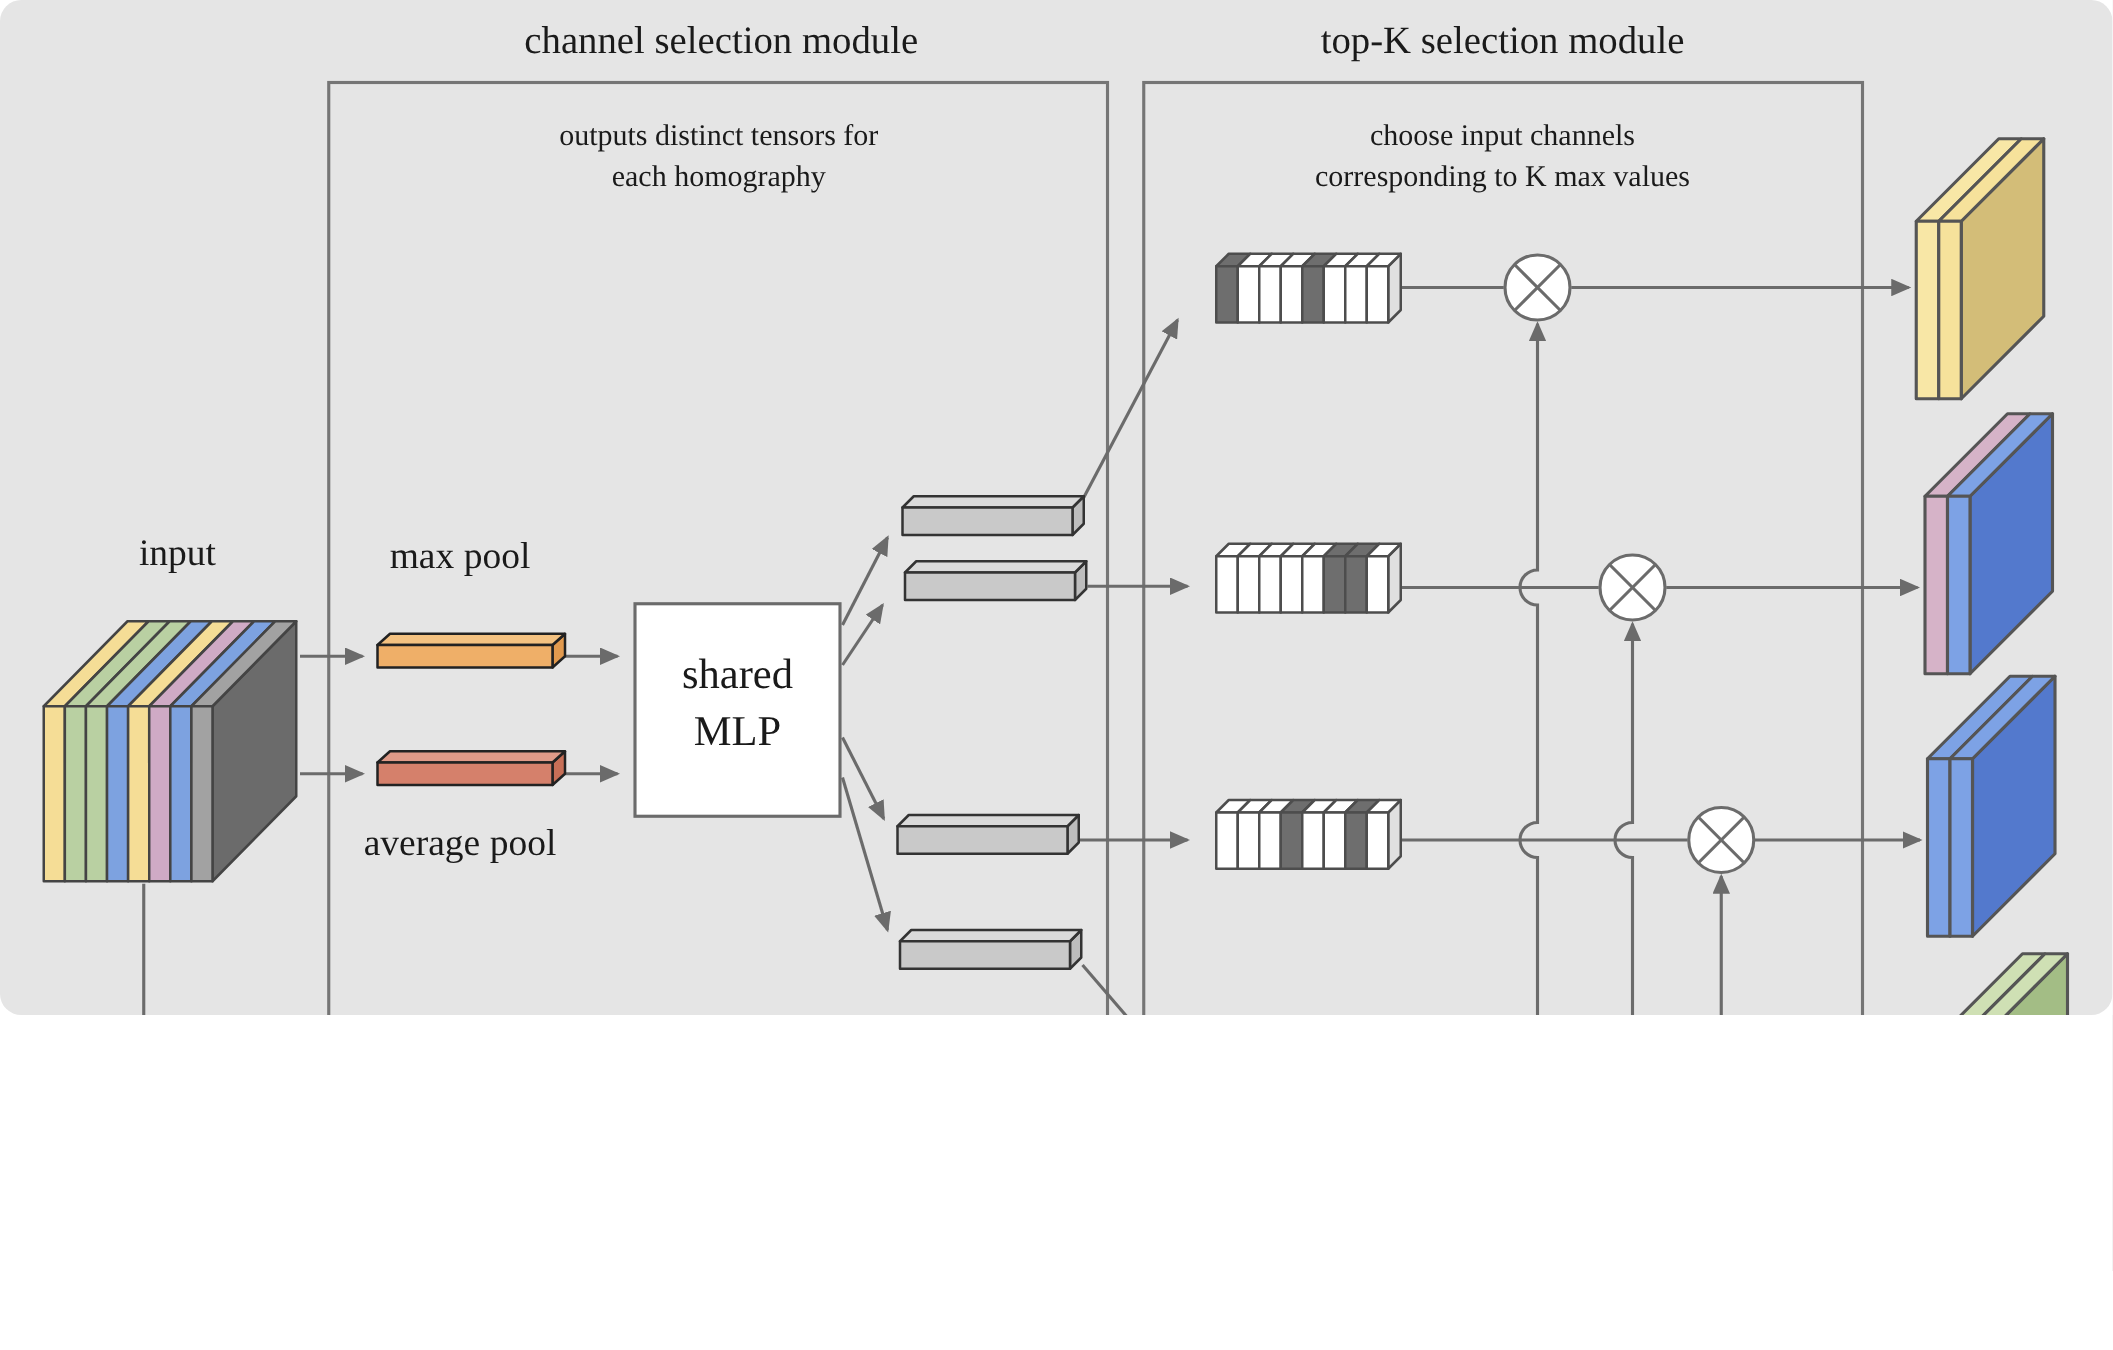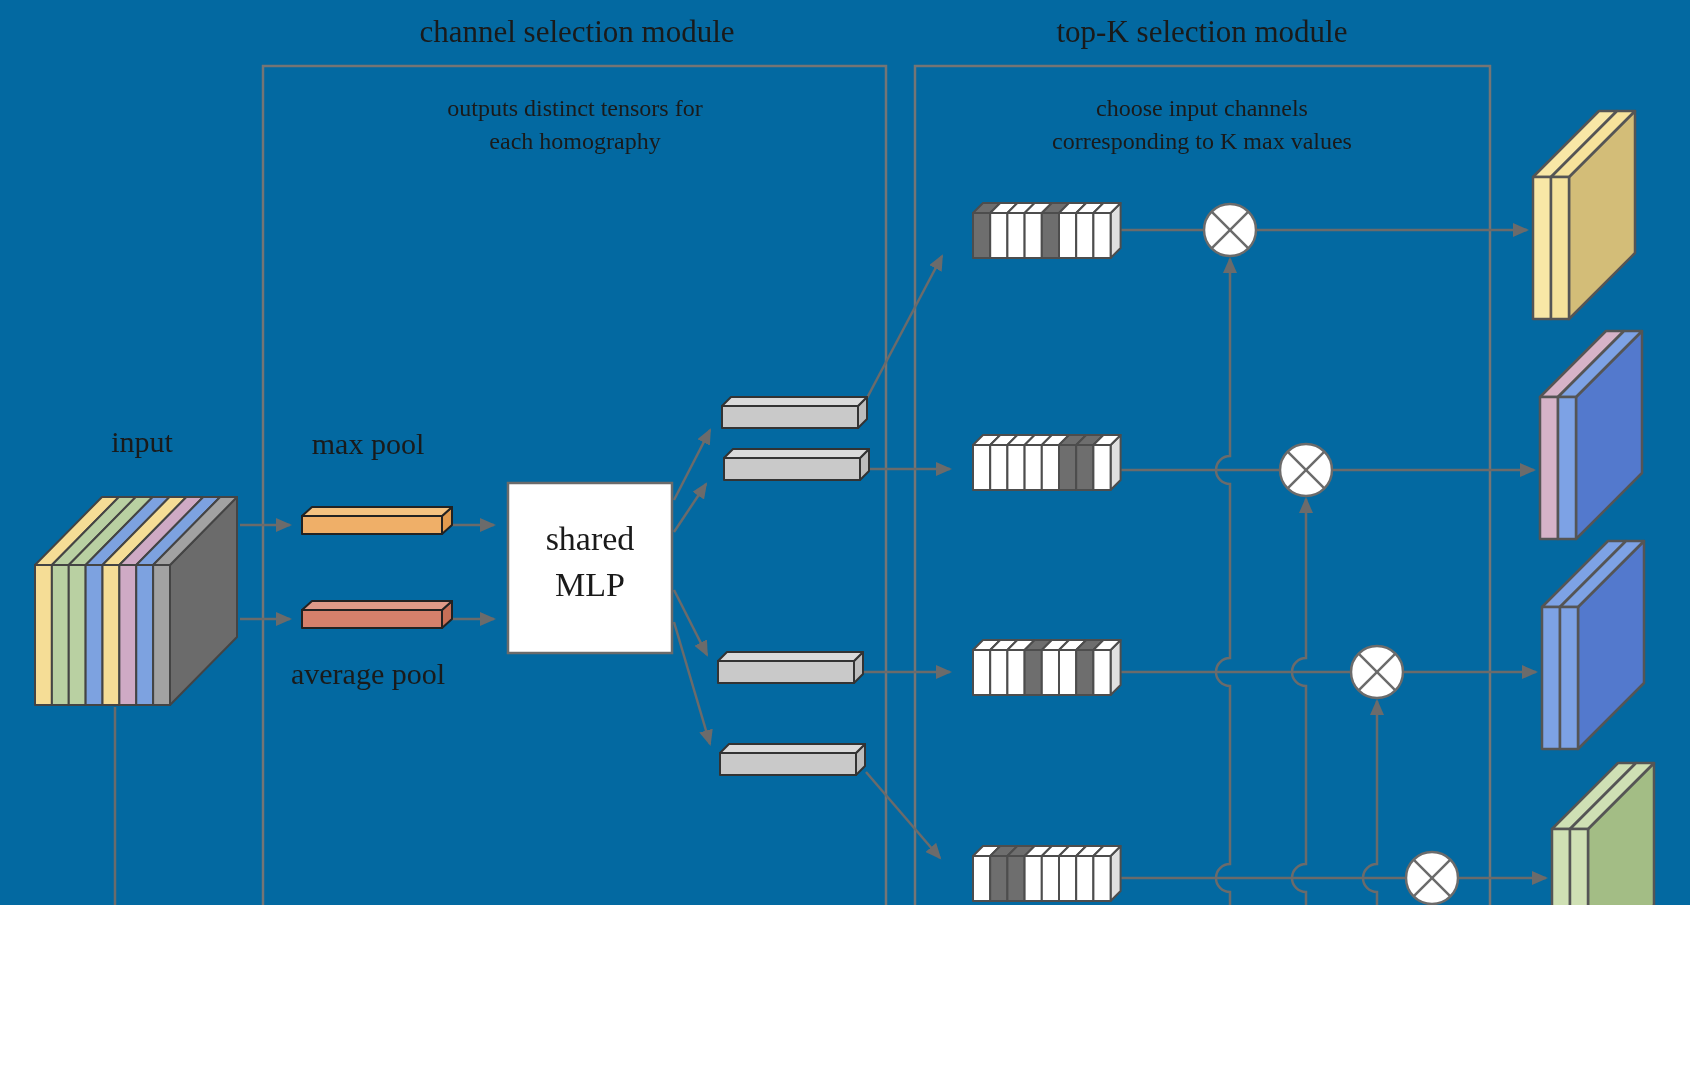--- a/index.html
+++ b/index.html
@@ -1,16 +1,16 @@
 <!DOCTYPE html>
 <html><head>
 <meta charset="utf-8">
 <style>
   html,body{margin:0;padding:0;background:#ffffff;}
-  .stage{position:relative;width:1690px;height:905px;background:#0369a1;overflow:hidden;}
+  .stage{position:relative;width:1690px;height:812px;background:#e5e5e5;overflow:hidden;border-radius:17px;}
   svg text{font-family:"Liberation Serif","DejaVu Serif",serif;fill:#1a1a1a;}
   .t31{font-size:31px;}
   .t24{font-size:24px;}
   .t30{font-size:30px;}
   .t34{font-size:34px;}
   .ln{fill:none;stroke:#6b6b6b;stroke-width:2.5;}
   .bx{fill:none;stroke:#757575;stroke-width:2.5;}
   .arr{marker-end:url(#arr);}
   .mlpbox{fill:#ffffff;stroke:#6b6b6b;stroke-width:2.5;}
   .mult{fill:#ffffff;stroke:#6b6b6b;stroke-width:2.5;}

